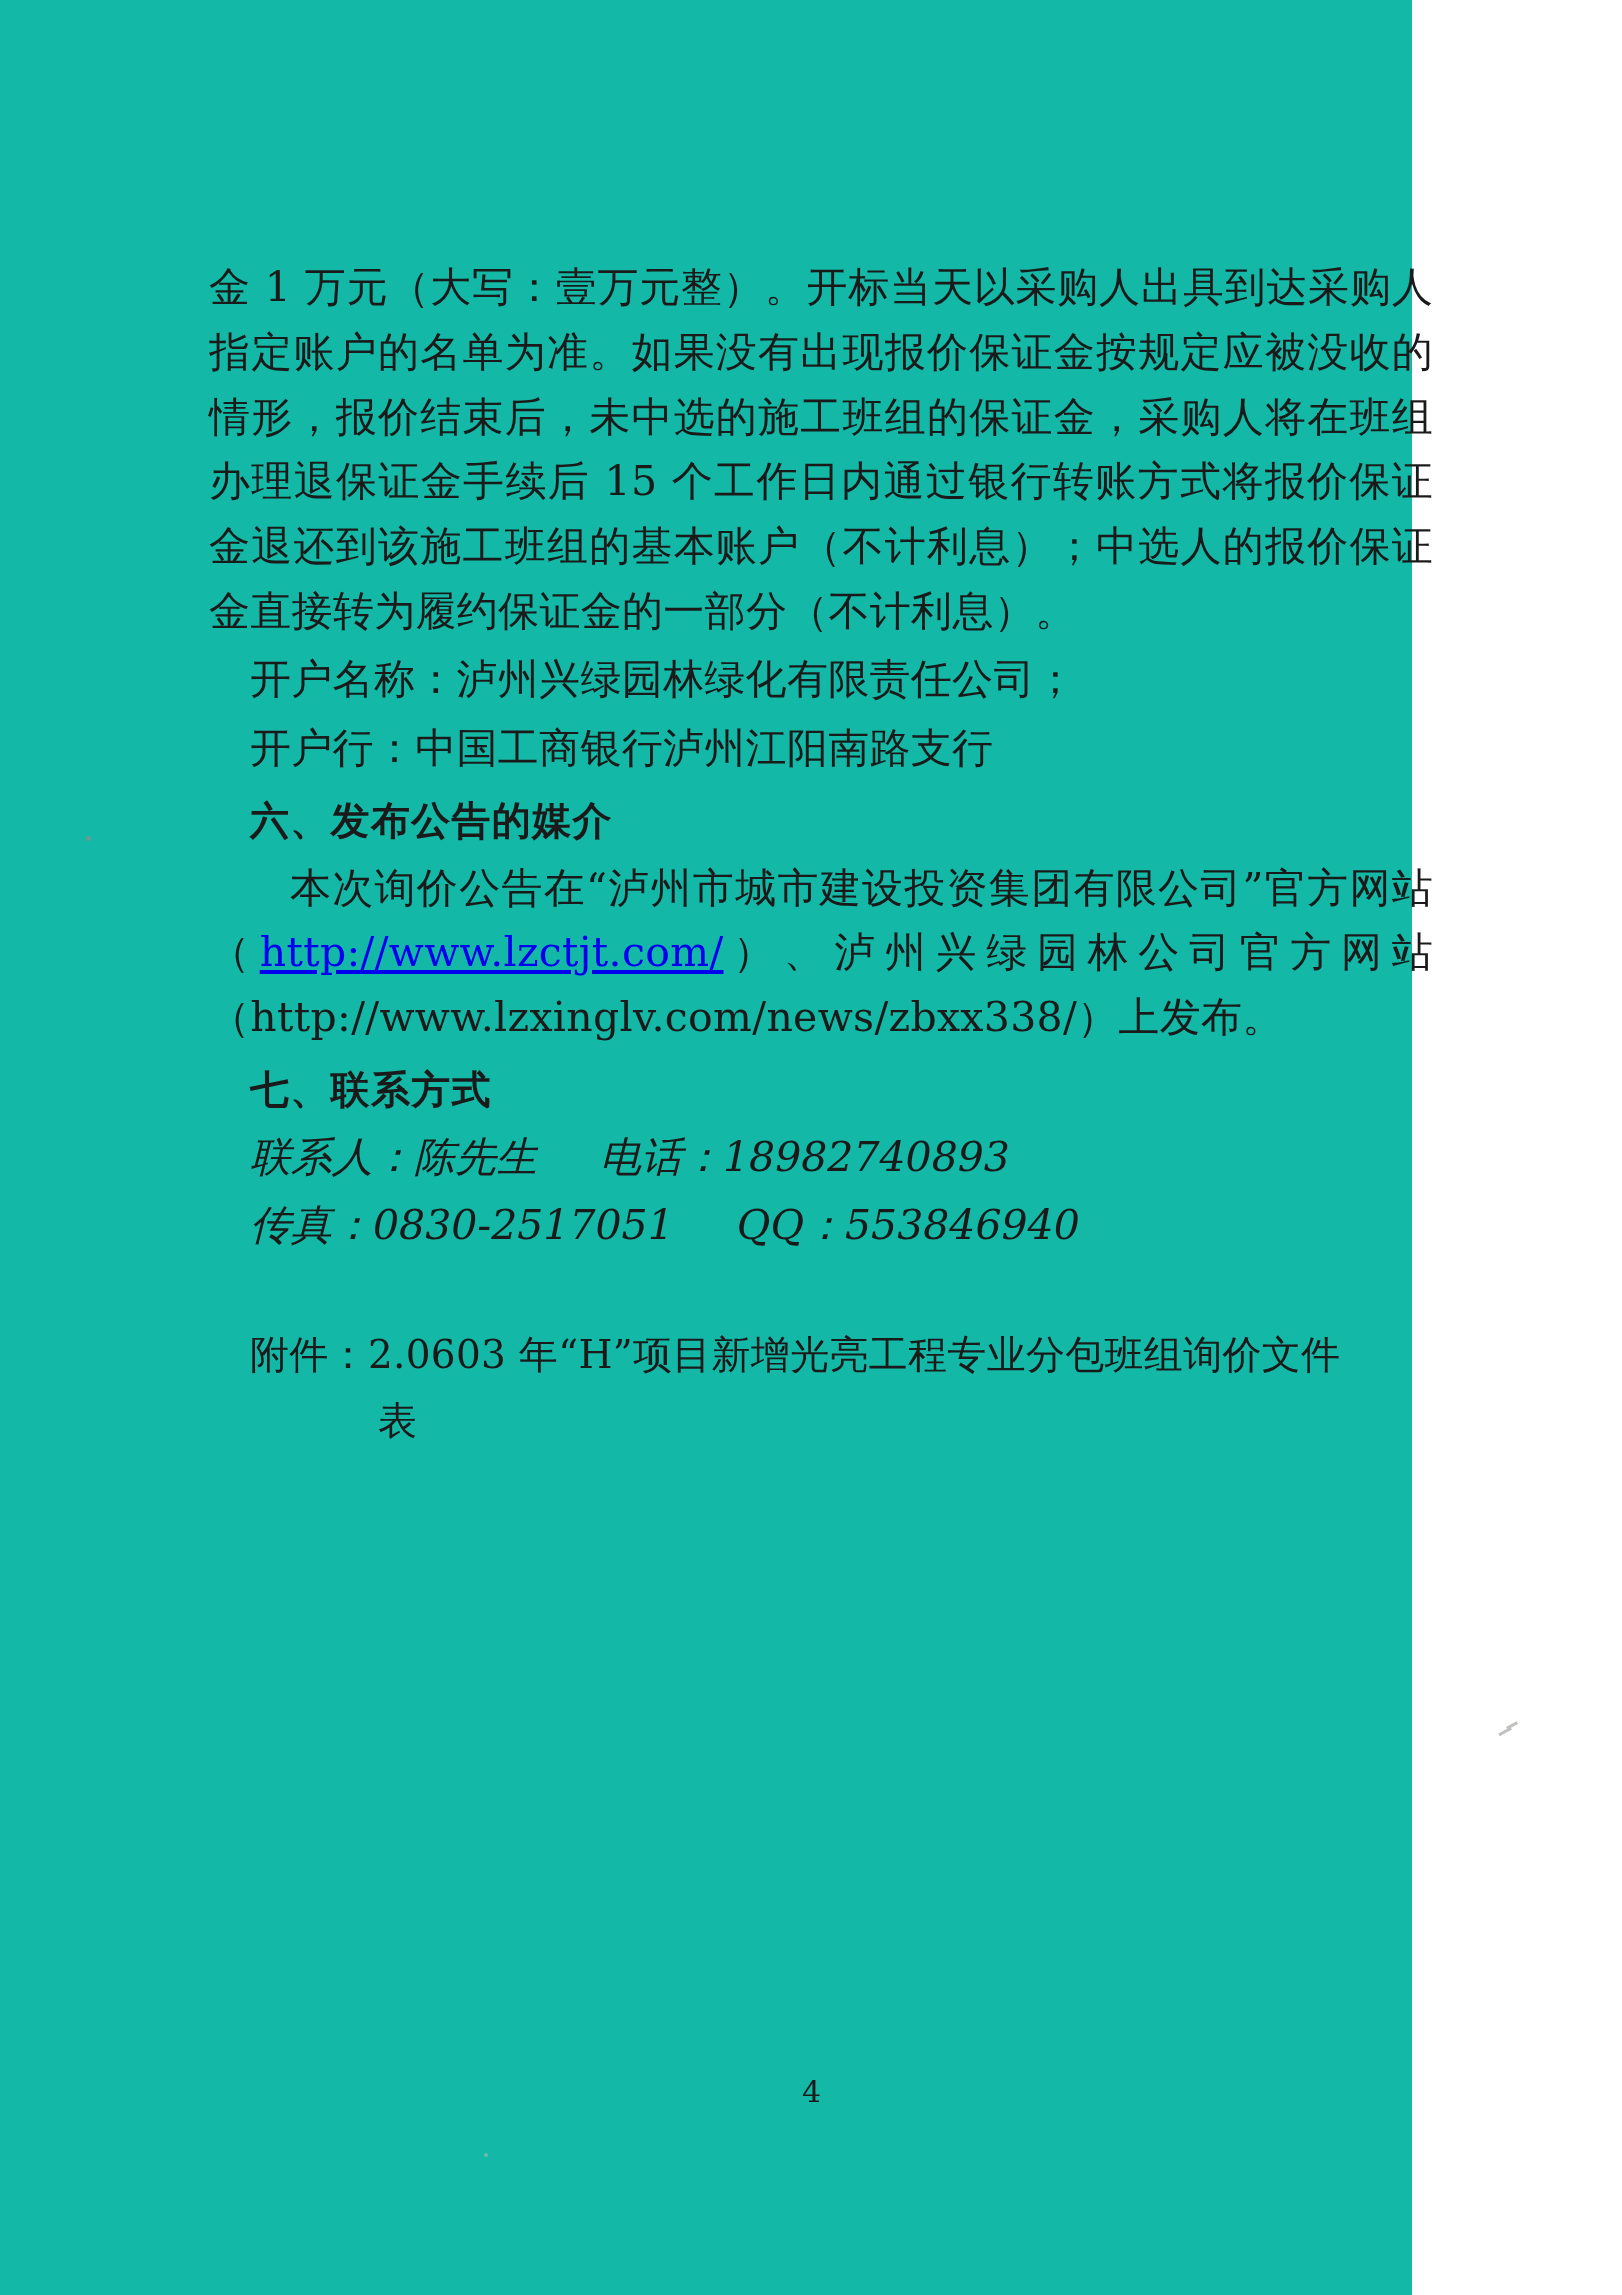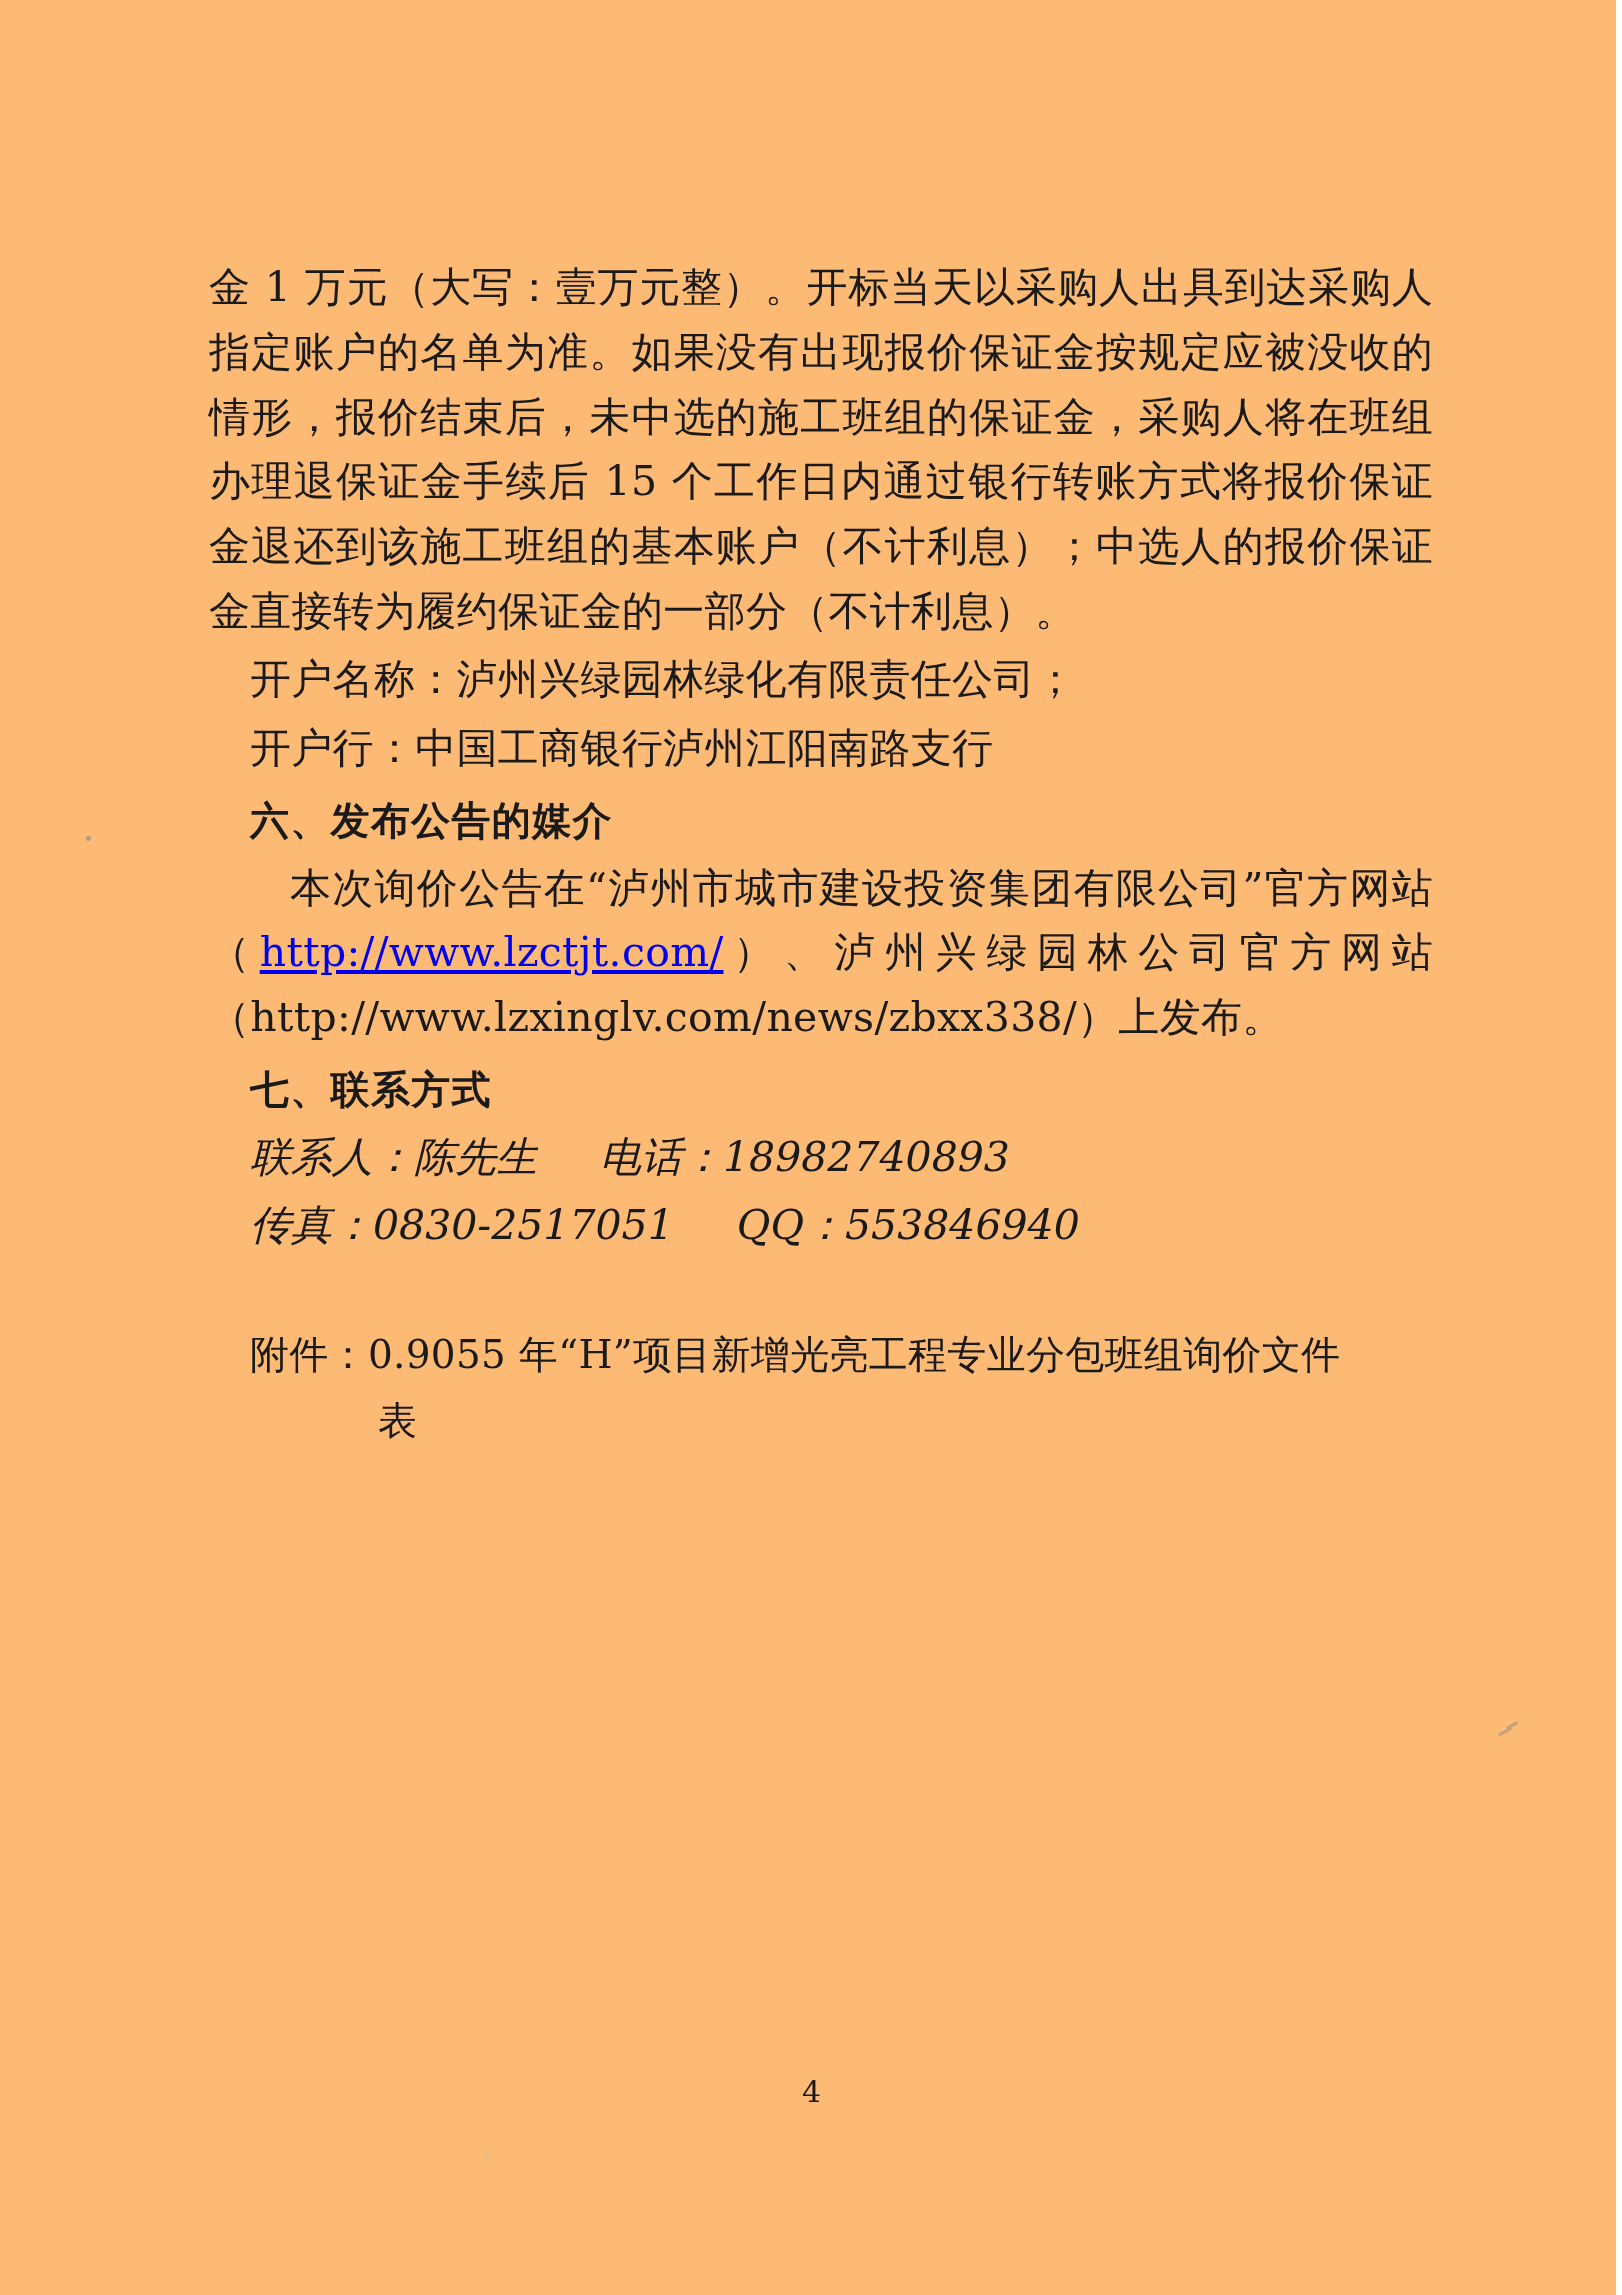--- a/index.html
+++ b/index.html
@@ -11,23 +11,23 @@
     width: 1623px;
     height: 2295px;
     position: relative;
     font-family: "DejaVu Serif", "Liberation Serif", serif;
     color: #1a1a1a;
     overflow: hidden;
   }
   .page {
     position: absolute;
     top: 0; left: 0;
-    width: 1616px;
+    width: 1412px;
     height: 2295px;
-    background: #fdba74;
+    background: #14b8a6;
   }
   .content {
     position: absolute;
     left: 209px;
     top: 255px;
     width: 1224px;
   }
   p {
     margin: 0 0 3.9px 0;
     font-size: 41px;
@@ -143,21 +143,21 @@
 
     <div class="contact-row">
       <span>联系人：陈先生</span><span class="contact-gap"></span><span>电话：18982740893</span>
     </div>
 
     <div class="contact-row">
       <span>传真：0830-2517051</span><span class="contact-gap"></span><span>QQ：553846940</span>
     </div>
 
     <div class="attach-block">
-      <p class="attach-line"><span>附件：</span><span>0.9055 年“H”项目新增光亮工程专业分包班组询价文件</span></p>
+      <p class="attach-line"><span>附件：</span><span>2.0603 年“H”项目新增光亮工程专业分包班组询价文件</span></p>
       <p class="attach-line cont2">表</p>
     </div>
 
   </div>
 
   <div class="page-number">4</div>
 
 </div>
 
 

